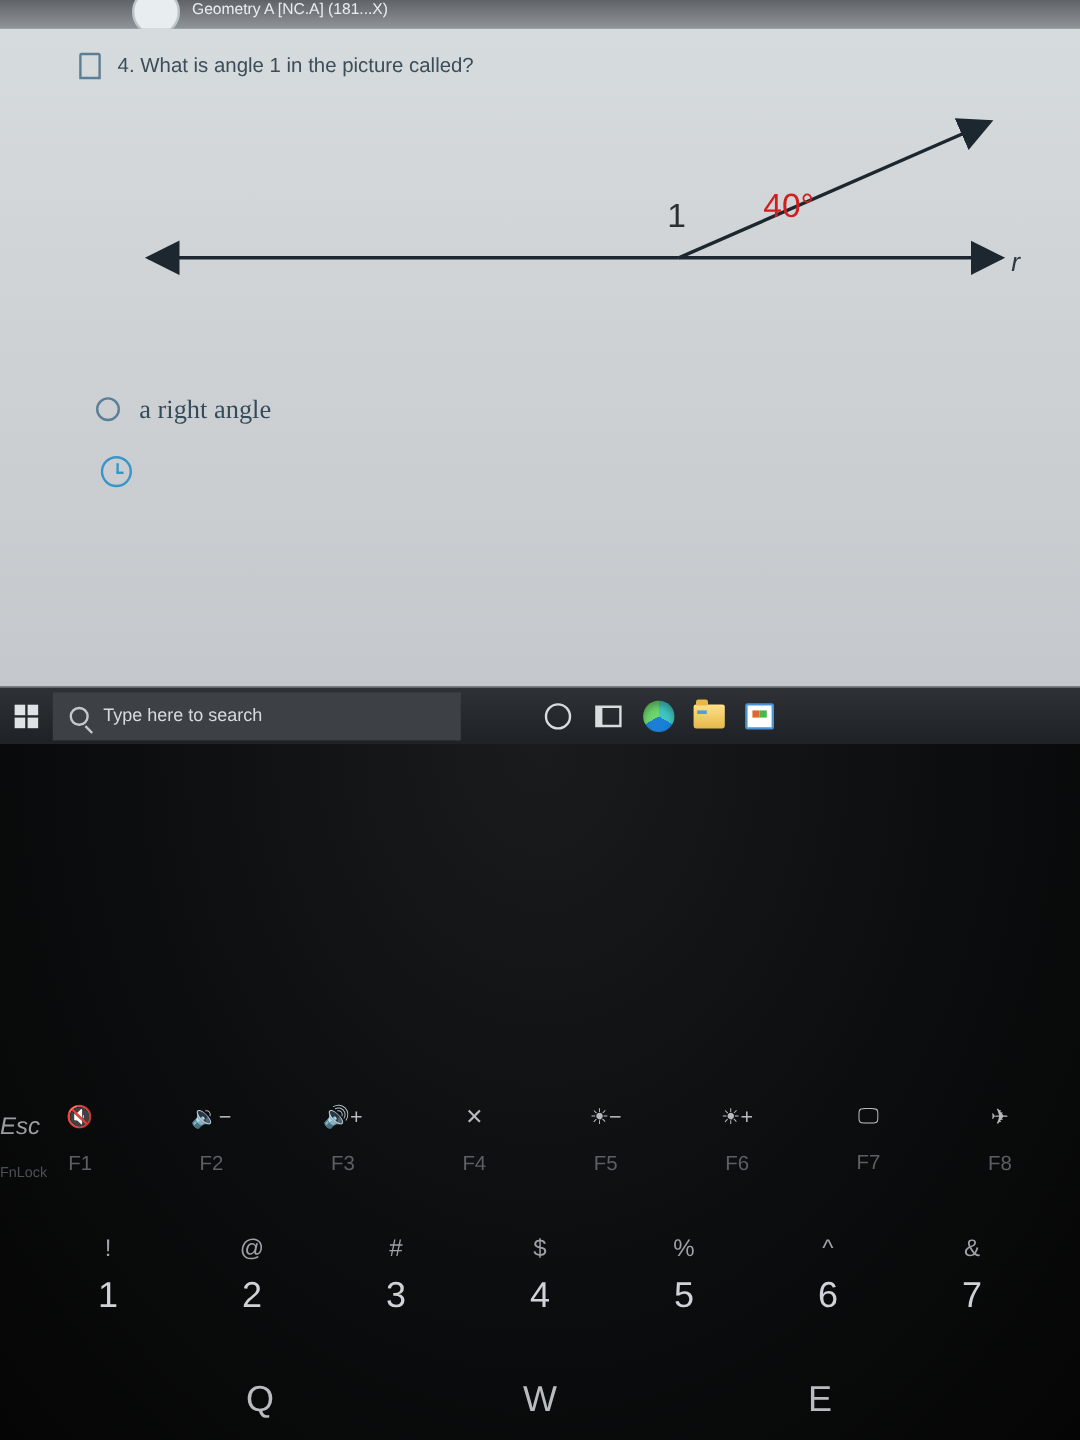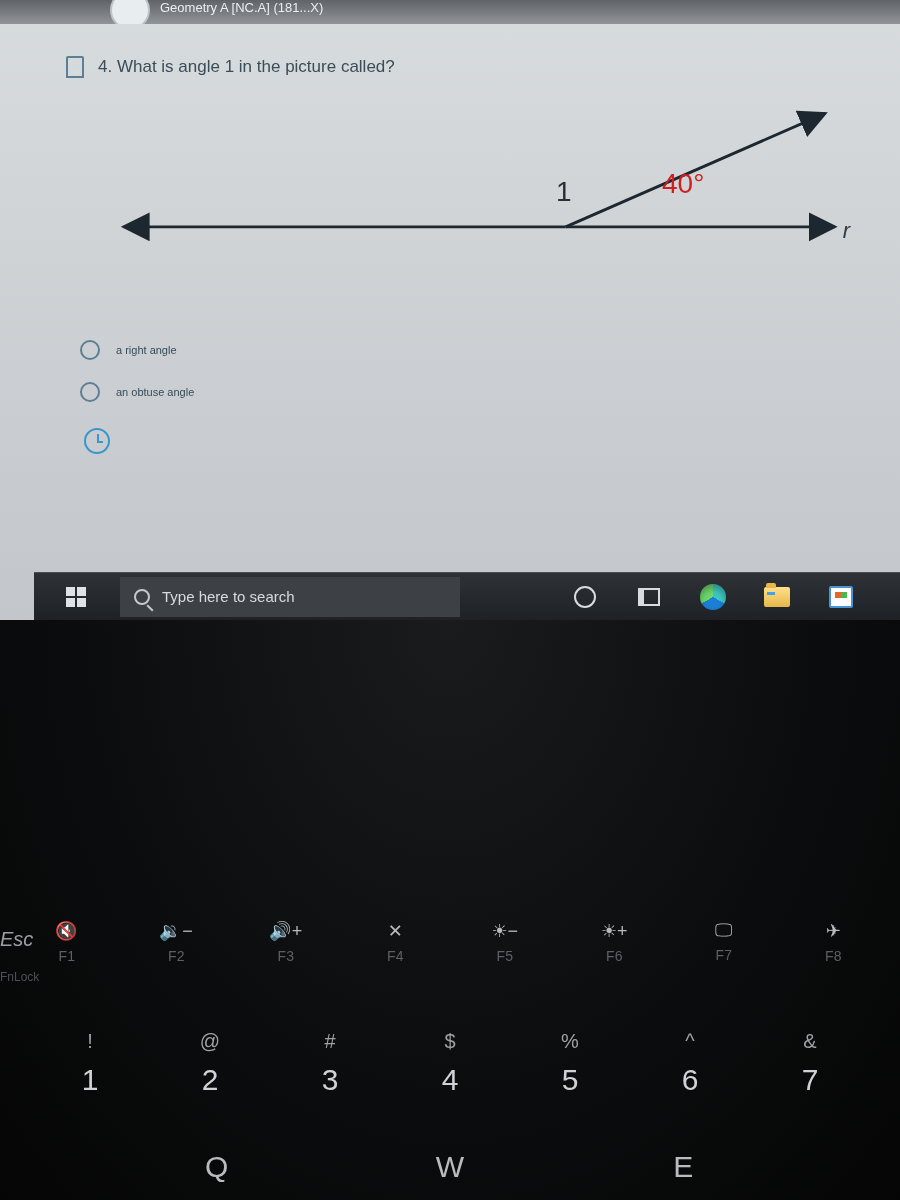--- a/index.html
+++ b/index.html
@@ -18,46 +18,45 @@
       background: linear-gradient(180deg,#5c5f63 0%, #909599 100%);
       color: #e8eef2; font-size: 13px; padding-left: 160px; line-height: 20px;
       overflow: hidden;
   }
   .topavatar {
       position:absolute; left:110px; top:-8px; width:40px; height:40px; border-radius:50%;
       background:#e8edf0; border:2px solid #bcc5cc;
   }
 
   .question-area { padding: 34px 46px 10px 66px; }
-  .qrow { display: flex; align-items: center; gap: 14px; margin-top: 12px; }
+  .qrow { display: flex; align-items: center; gap: 14px; }
   .bookmark-icon { width: 18px; height: 22px; border: 2px solid #5c7f95; border-radius: 2px 2px 0 0; position:relative; flex:0 0 auto;}
   .bookmark-icon::after { content:""; position:absolute; bottom:-2px; left:2px; width:10px; height:8px;
         background:linear-gradient(180deg,#d7dcde,#d7dcde); clip-path: polygon(0 0,100% 0,50% 60%);}
   .qtext { color:#3b4d58; font-size:17px; }
 
   .diagram { position: relative; height: 200px; margin: 20px 0 20px 0; }
   .diagram svg { width: 100%; height: 100%; }
   .diagram .label1 { position:absolute; left: 490px; top: 78px; font-size:28px; color:#2a2f36; }
-  .diagram .label40 { position:absolute; left: 596px; top: 70px; font-size:28px; color:#d11e1e; }
+  .diagram .label40 { position:absolute; left: 570px; top: 70px; font-size:28px; color:#d11e1e; }
   .rletter { position:absolute; right: 4px; top: 120px; font-size:22px; color:#2d3b45; font-style:italic;}
 
   .options { padding: 0 60px 0 80px; }
   .opt { display:flex; align-items:center; gap:16px; margin: 12px 0 22px 0; }
   .radio { width:20px; height:20px; border:2px solid #5c7f95; border-radius:50%; flex:0 0 auto;}
-  .opt-label { font-size:11px; color:#364b59;}
+  .opt-label { font-size:22px; color:#364b59;font-family:Liberation Serif, serif;}
   .timer-icon { margin: 26px 0 0 4px; width:26px; height:26px; border:2px solid #3a96c8; border-radius:50%; position:relative;}
   .timer-icon::before{content:"";position:absolute;left:11px;top:4px;width:2px;height:8px;background:#3a96c8;}
   .timer-icon::after{content:"";position:absolute;left:11px;top:11px;width:6px;height:2px;background:#3a96c8;}
 
   .taskbar {
       position:absolute; left:0; right:0; bottom:0; height:48px;
       background: linear-gradient(180deg,#2e3236 0%, #1e2226 100%);
-      display:flex; align-items:center; padding: 0 20px; gap: 22px;
+      display:flex; align-items:center; padding: 0 0; gap: 0;
       border-top:1px solid #4b5056;
-      margin-left:34px;
   }
   .win-btn { width:44px; height:40px; display:flex; align-items:center; justify-content:center;}
   .win-btn svg{width:20px;height:20px;}
   .search-box {
       width: 340px; height:40px; background:#3d4146; display:flex; align-items:center;
       padding-left:14px; gap:12px; color:#d7dbdf; font-size:15px;
   }
   .search-box .mag { width:16px;height:16px;border:2px solid #c5c9cd;border-radius:50%; position:relative;}
   .search-box .mag::after{content:"";position:absolute;right:-6px;bottom:-6px;width:8px;height:2px;background:#c5c9cd;transform:rotate(45deg);}
   .tb-spacer{ flex:0 0 60px;}
@@ -79,21 +78,21 @@
       position:absolute; left:0; right:0; top:620px; bottom:0;
       background: radial-gradient(ellipse at 50% 0%, #1a1b1d 0%, #0c0d0e 55%, #050505 100%);
   }
   .frow { position:absolute; left:0; right:0; display:flex; justify-content:space-around; }
   .fkeys { top: 300px; padding: 0 12px; }
   .numkeys { top: 410px; padding: 0 30px; }
   .key { color:#a0a4a8; text-align:center; font-size:18px; width:90px;}
   .key .upper{ font-size:20px; color:#9ea2a6; display:block; margin-bottom:10px;}
   .key .lower{ font-size:30px; color:#cfd3d7; display:block;}
   .fkey .sym{ font-size:18px; color:#b7bbbe; display:block;}
-  .fkey .fl{ font-size:14px; color:#5c6064; display:block; margin-top:6px;}
+  .fkey .fl{ font-size:17px; color:#5c6064; display:block; margin-top:18px;}
   .esc { position:absolute; left:0; top:308px; color:#9a9ea2; font-style:italic; font-size:20px;}
   .esc .sub{display:block;font-size:12px;color:#4c5054;font-style:normal;margin-top:19px;}
   .wrow{ top: 530px; padding: 0 100px;}
   .wkey{ color:#b8bcbf; font-size:30px; width:100px; text-align:center;}
 </style>
 </head>
 <body>
 
 <div class="screen">
   <div class="topstrip">
@@ -125,24 +124,20 @@
         <span class="label40">40°</span>
         <span class="rletter">r</span>
      </div>
   </div>
 
   <div class="options">
      <div class="opt">
         <span class="radio"></span>
         <span class="opt-label">a right angle</span>
      </div>
-     <div class="opt">
-        <span class="radio"></span>
-        <span class="opt-label">an obtuse angle</span>
-     </div>
      <div class="timer-icon"></div>
   </div>
 
   <div class="taskbar">
      <div class="win-btn">
         <svg viewBox="0 0 20 20">
           <rect x="0" y="0" width="9" height="9" fill="#dfe3e6"></rect>
           <rect x="11" y="0" width="9" height="9" fill="#dfe3e6"></rect>
           <rect x="0" y="11" width="9" height="9" fill="#dfe3e6"></rect>
           <rect x="11" y="11" width="9" height="9" fill="#dfe3e6"></rect>

